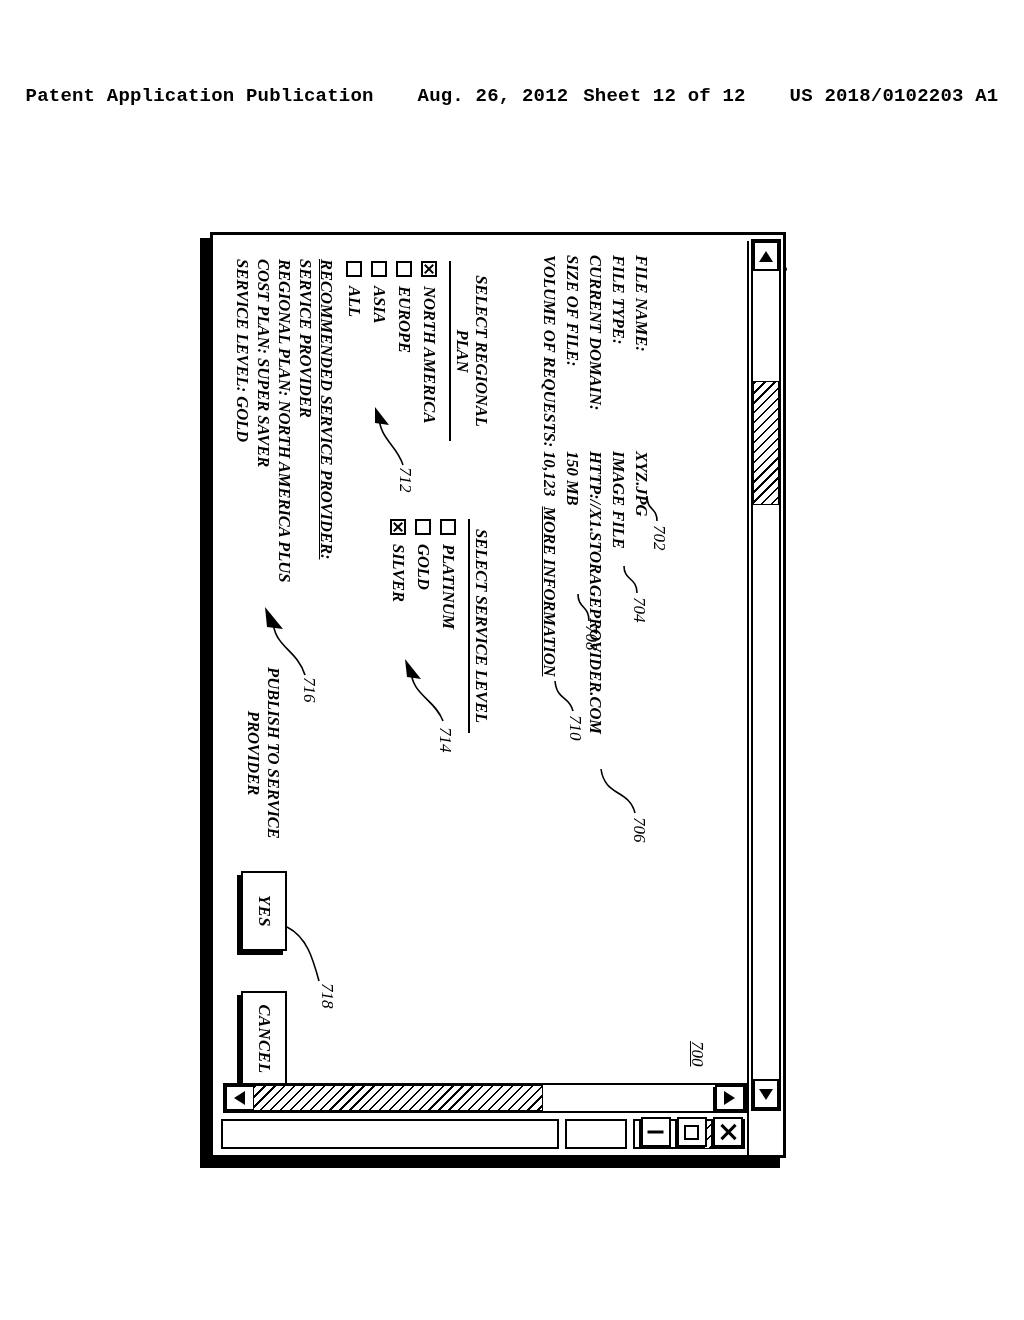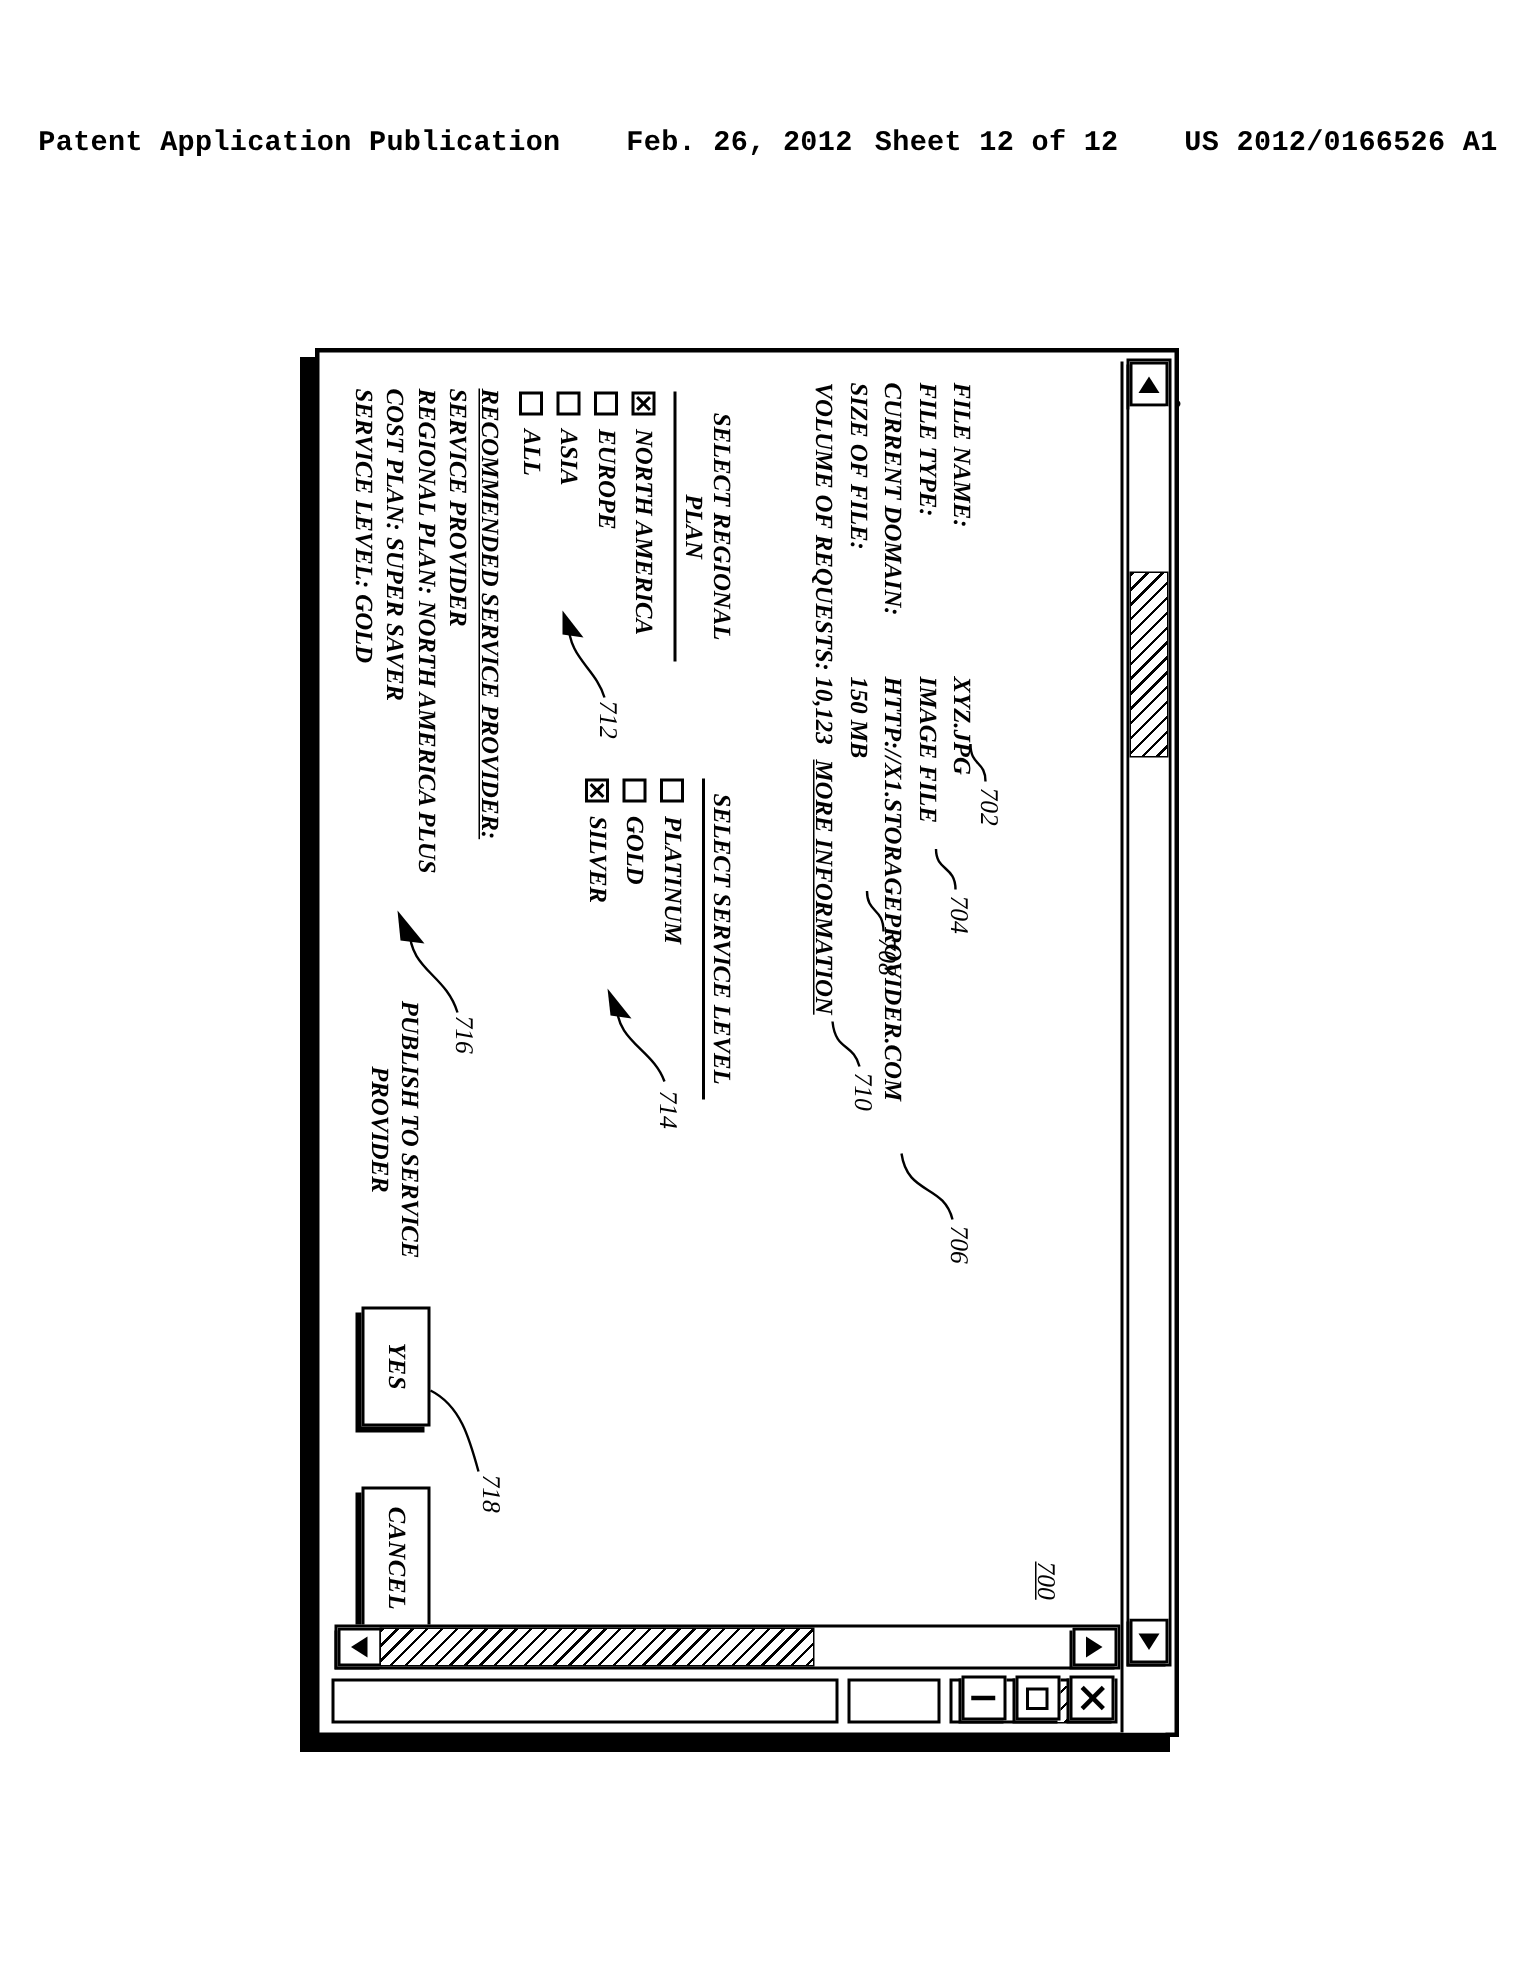--- a/index.html
+++ b/index.html
@@ -421,25 +421,25 @@
   }
 
   .lead { position: absolute; overflow: visible; }
 </style>
 </head>
 <body>
 
 <div class="page-header">
   <span>Patent Application Publication</span>
   <span class="hdr-gap-1"></span>
-  <span>Feb. 26, 2012</span>
+  <span>Aug. 26, 2012</span>
   &nbsp;
   <span>Sheet 12 of 12</span>
   <span class="hdr-gap-2"></span>
-  <span>US 2012/0166526 A1</span>
+  <span>US 2018/0102203 A1</span>
 </div>
 
 <div class="fig-label">Fig. 7.</div>
 
 <div class="fig-rot">
 
   <div class="win-shadow"></div>
 
   <div class="win-outer">
 

